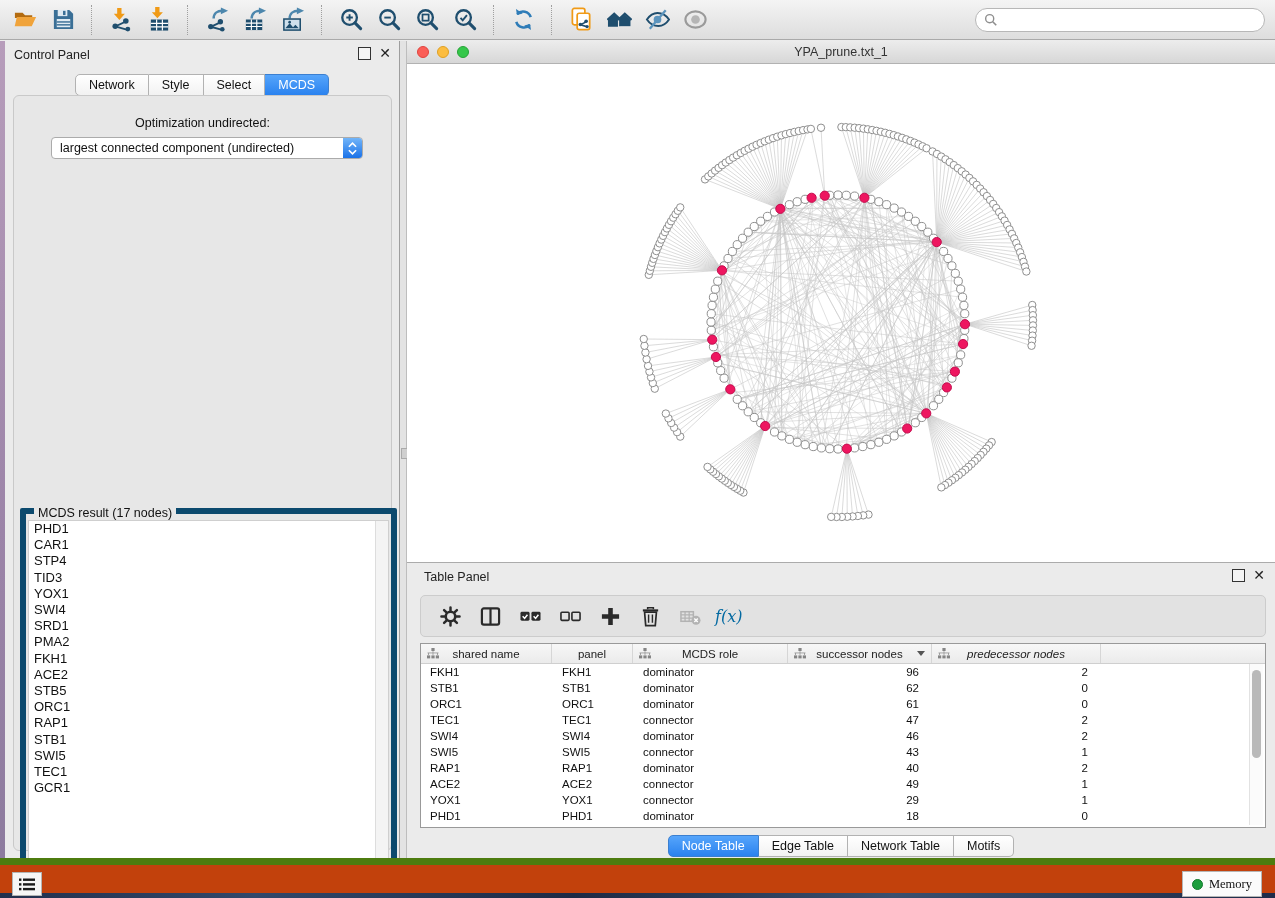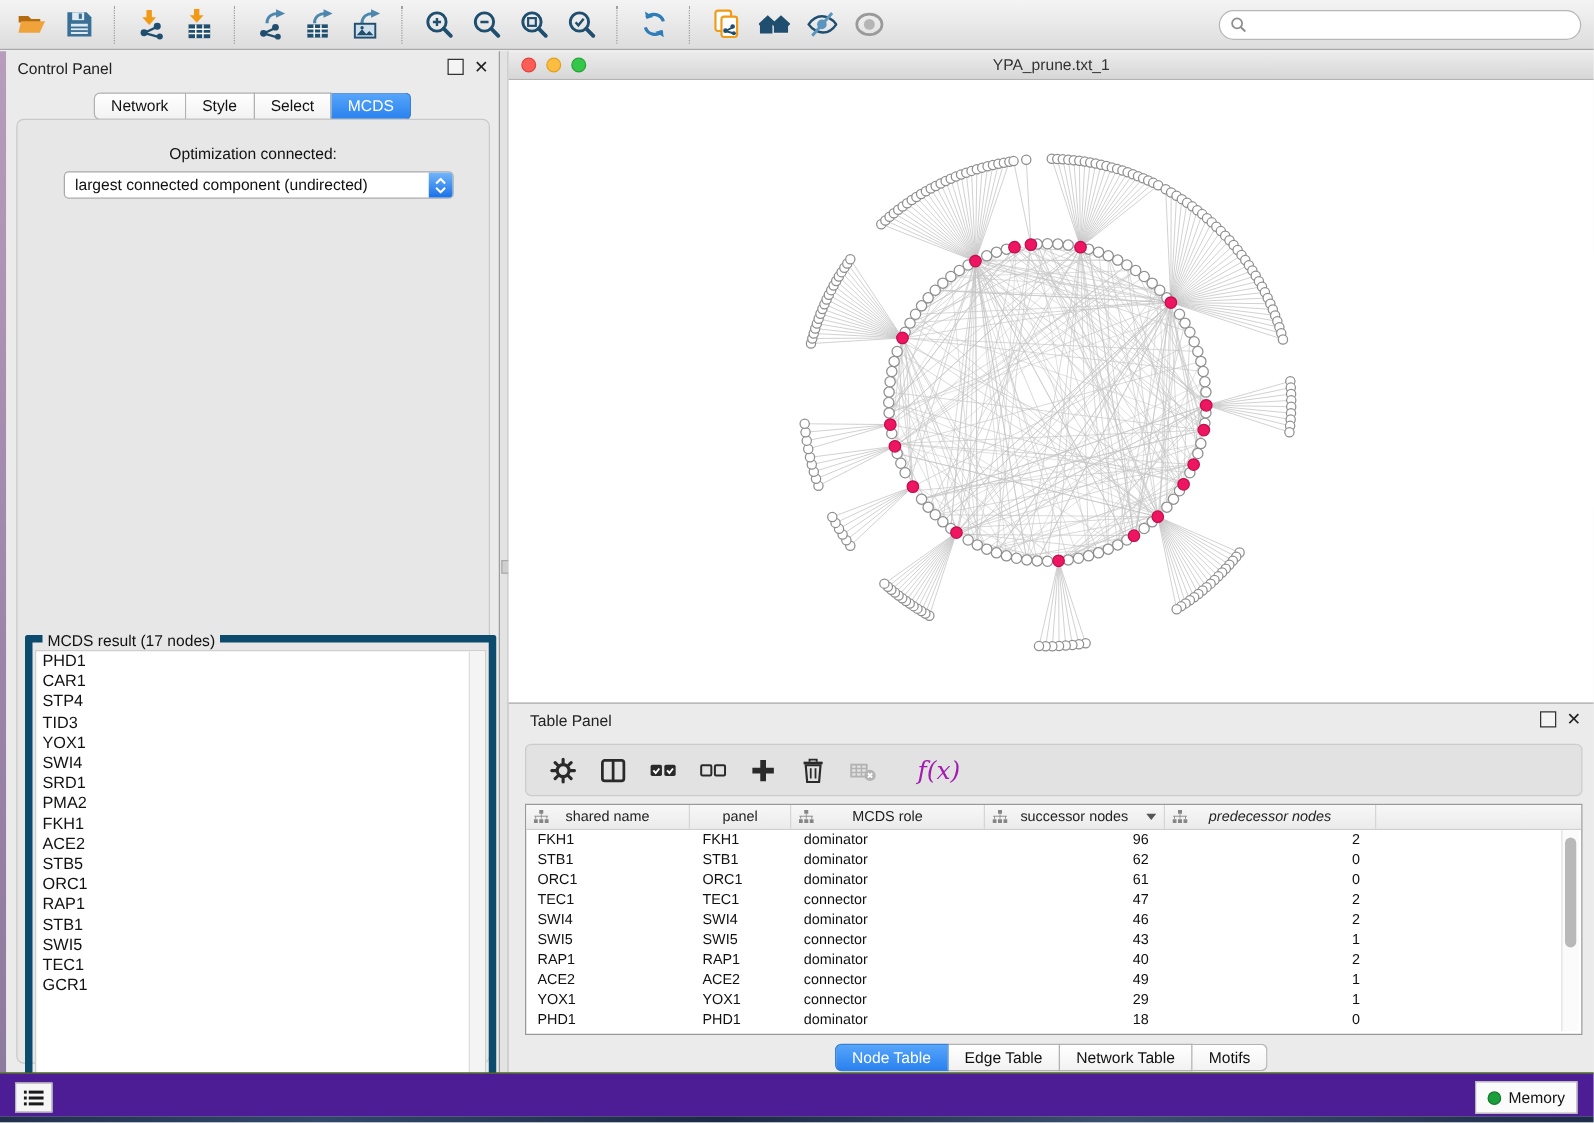--- a/index.html
+++ b/index.html
@@ -82,37 +82,37 @@
   .net-title{position:absolute;left:0;top:4px;width:100%;text-align:center;font-size:12.5px;color:#333;}
   .net-canvas{position:absolute;left:0;top:23px;width:868px;height:498px;background:#fff;}
   
   .table-panel{position:absolute;left:407px;top:562px;width:868px;height:296px;
     background:#ebebeb;border-top:1px solid #ababab;box-sizing:border-box;}
   .tp-head{position:absolute;left:0;top:0;width:100%;height:26px;}
   .tp-toolbar{position:absolute;left:13px;top:32px;width:846px;height:42px;background:#e2e2e2;
     border:1px solid #cccccc;border-radius:5px;display:flex;align-items:center;padding-left:14px;box-sizing:border-box;}
   .tt-icon{width:30px;height:30px;display:flex;align-items:center;justify-content:center;margin-right:10px;cursor:default;}
   .tt-icon svg{width:21px;height:21px;}
-  .fx{font-family:"DejaVu Serif",serif;font-style:italic;font-size:20px;color:#a21caf;margin-left:19px;}
+  .fx{font-family:"DejaVu Serif",serif;font-style:italic;font-size:16px;color:#0369a1;}
   .ntable{position:absolute;left:13px;top:80px;width:846px;height:185px;background:#fff;
     border:1px solid #999;box-sizing:border-box;overflow:hidden;}
   .thead{display:flex;height:19px;background:linear-gradient(#f7f7f7,#ebebeb);border-bottom:1px solid #cfcfcf;}
   .th{display:flex;align-items:center;justify-content:center;gap:5px;font-size:11.5px;color:#222;
     border-right:1px solid #d6d6d6;box-sizing:border-box;position:relative;}
   .th .org{flex:none;position:absolute;left:6px;}
   .caret{width:0;height:0;border-left:4px solid transparent;border-right:4px solid transparent;
     border-top:5px solid #555;position:absolute;right:6px;top:7px;}
   .trow{display:flex;height:16px;align-items:center;font-size:11.5px;color:#111;}
   .td{box-sizing:border-box;white-space:nowrap;overflow:hidden;}
   .tscroll{position:absolute;top:20px;right:2px;width:13px;bottom:2px;background:#fbfbfb;border-left:1px solid #e2e2e2;}
   .tthumb{position:absolute;left:2px;top:6px;width:9px;height:88px;background:#b9b9b9;border-radius:5px;}
   .tp-tabs{position:absolute;left:0;top:272px;width:100%;display:flex;justify-content:center;}
   
-  .status-bar{position:absolute;left:0;top:858px;width:1275px;height:35px;background:#4c1d95;
-    border-top:1px solid #4d7c0f;box-sizing:border-box;}
+  .status-bar{position:absolute;left:0;top:858px;width:1275px;height:35px;background:#c2410c;
+    border-top:7px solid #4d7c0f;box-sizing:border-box;font-family:Liberation Serif, serif;}
   .list-btn{position:absolute;left:12px;top:7px;width:28px;height:22px;background:#f6f6f6;
     border:1px solid #b5b5b5;display:flex;align-items:center;justify-content:center;}
   .mem-btn{position:absolute;right:13px;top:6px;height:24px;background:#fbfbfb;border:1px solid #b5b5b5;
     display:flex;align-items:center;gap:6px;padding:0 9px;font-size:12.5px;color:#111;}
   .mem-dot{width:11px;height:11px;border-radius:50%;background:#1d9e3d;border:1px solid #137a2c;box-sizing:border-box;}
 </style>
 </head>
 <body>
 
 <div class="toolbar">
@@ -277,21 +277,21 @@
       <span class="close-ic">✕</span>
     </span>
   </div>
   <div class="cp-tabs seg" id="cp-tabs">
       <div class="tab">Network</div>
       <div class="tab">Style</div>
       <div class="tab">Select</div>
       <div class="tab sel">MCDS</div>
     </div>
   <div class="cp-inner">
-    <div class="opt-label">Optimization connected:</div>
+    <div class="opt-label">Optimization undirected:</div>
     <div class="dropdown">
       <span class="dd-text">largest connected component (undirected)</span>
       <span class="dd-cap">
         <svg viewBox="0 0 10 6">
             <path d="M1 5L5 1l4 4" stroke="#fff" stroke-width="1.8" fill="none"></path>
           </svg>
         <svg viewBox="0 0 10 6">
             <path d="M1 1l4 4 4-4" stroke="#fff" stroke-width="1.8" fill="none"></path>
           </svg>
       </span>

